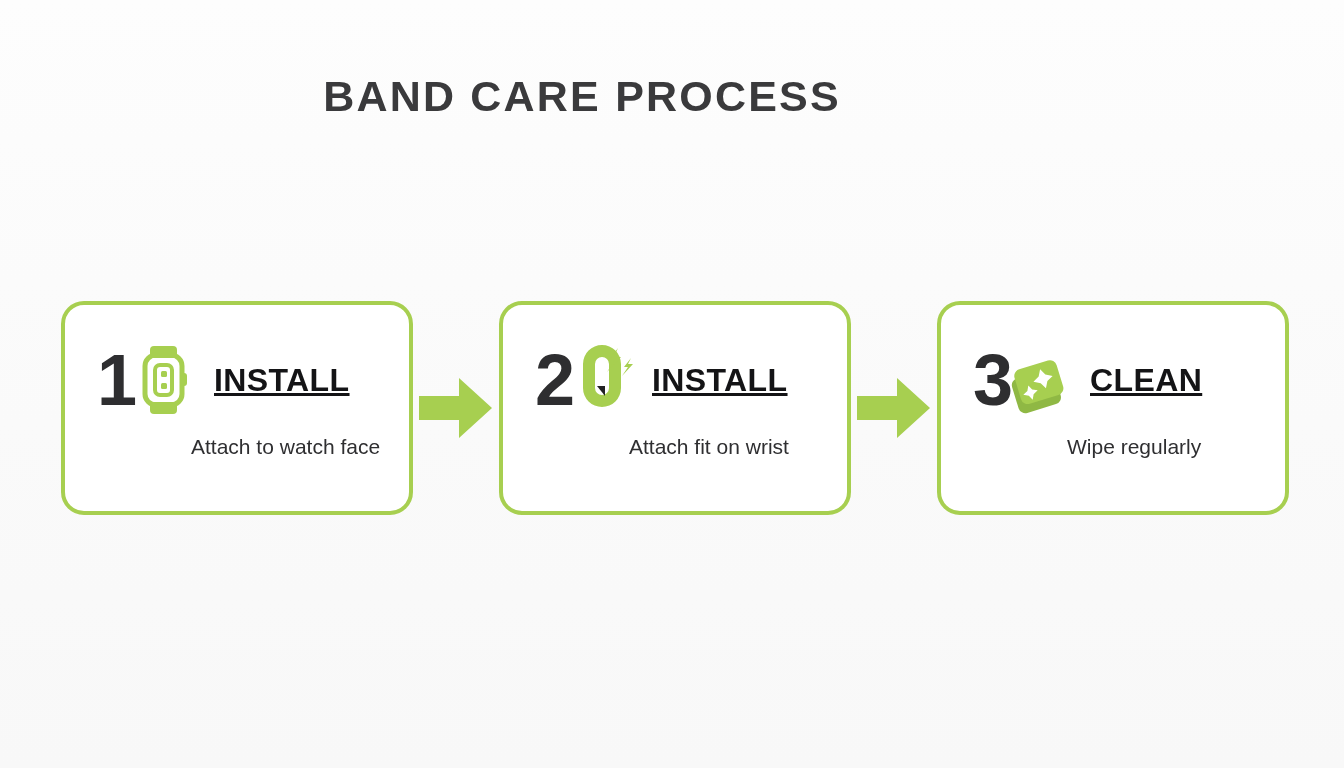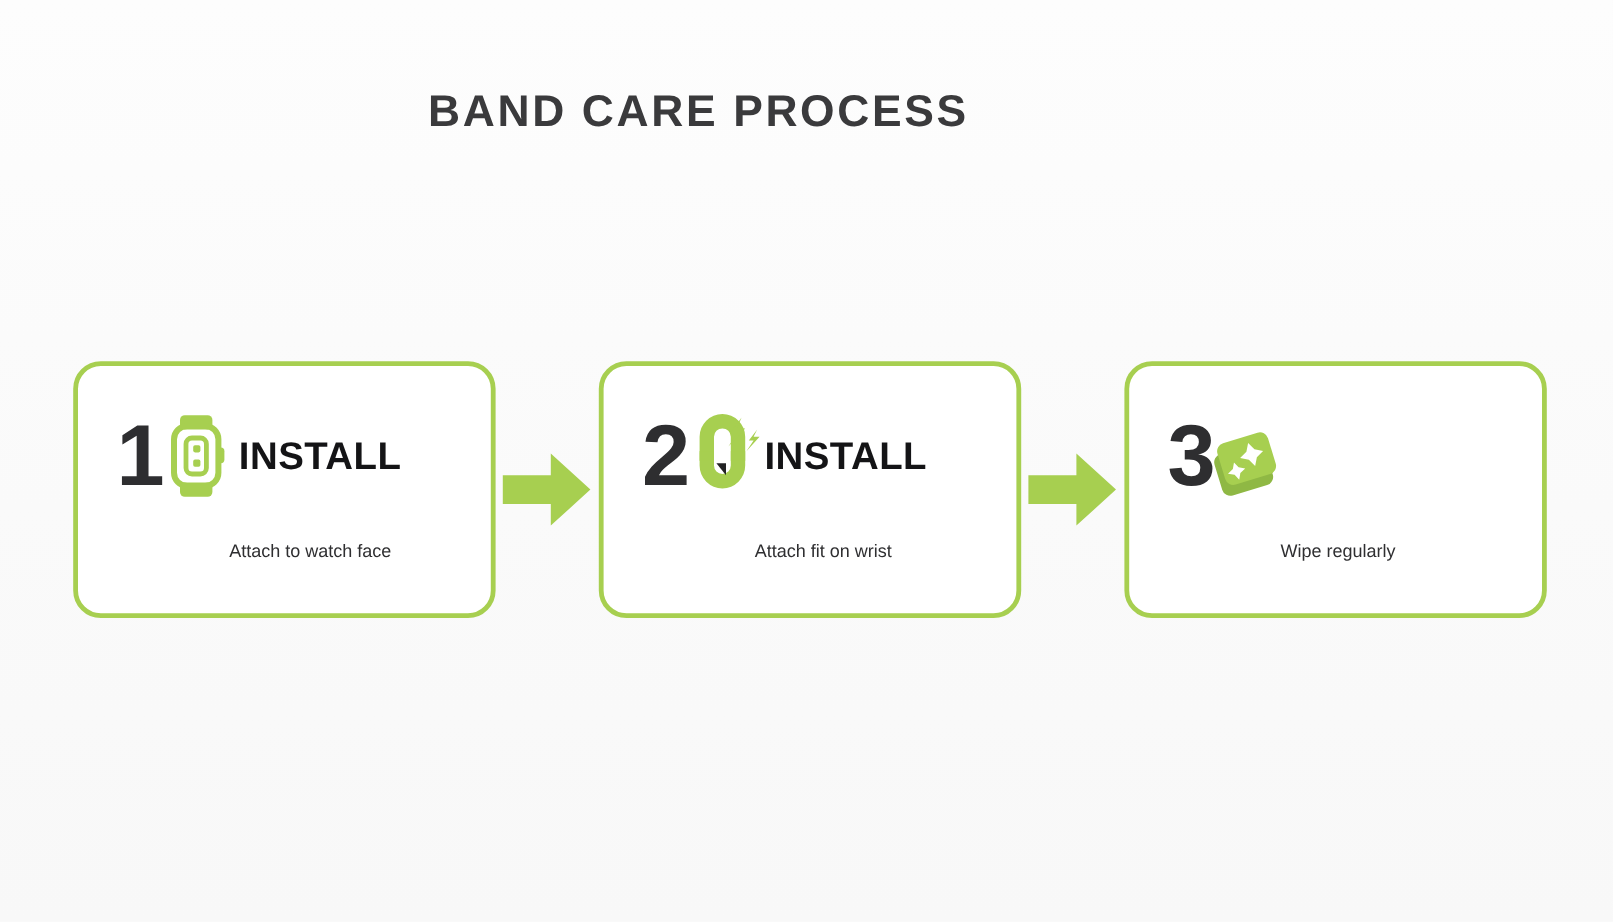--- a/index.html
+++ b/index.html
@@ -21,21 +21,21 @@
     background: linear-gradient(180deg, #fdfdfd 0%, #fafafa 55%, #f8f8f8 100%);
   }
 
   
   .title {
     position: absolute;
     top: 74px;
     left: 0;
     width: 1164px;
     text-align: center;
-    font-size: 37px;
+    font-size: 43px;
     font-weight: bold;
     letter-spacing: 2.2px;
     color: #3a3a3c;
     font-family: "Liberation Sans", sans-serif;
     line-height: 1.05;
     white-space: nowrap;
   }
 
   
   .flow {
@@ -101,34 +101,34 @@
     width: 62px;
     height: 68px;
   }
   .glyph svg { display: block; width: 100%; height: 100%; overflow: visible; }
 
   .heading {
     font-size: 32px;
     font-weight: bold;
     color: #141416;
     letter-spacing: 0.4px;
-    margin-left: 6px;
+    margin-left: 21px;
     white-space: nowrap;
     font-family: "Liberation Sans", sans-serif;
+    text-decoration: underline;
   }
 
   .subtitle {
     position: absolute;
     left: 94px;
     top: 86px;
-    font-size: 15px;
+    font-size: 21px;
     color: #2f2f31;
     white-space: nowrap;
     font-family: "Liberation Sans", sans-serif;
-    margin-top: 16px;
   }
 
   
   .arrow {
     flex: 0 0 auto;
     width: 86px;
     height: 68px;
     display: flex;
     align-items: center;
     justify-content: center;
@@ -222,19 +222,20 @@
                   <rect x="4" y="26" width="44" height="36" rx="7" fill="#8fb844"></rect>
 
                   <rect x="9" y="18" width="44" height="36" rx="7" fill="#a7cf50"></rect>
 
                   <path d="M36 24 L39.5 30.5 L46 34 L39.5 37.5 L36 44 L32.5 37.5 L26 34 L32.5 30.5 Z" fill="#ffffff"></path>
                   <path d="M20 36 L22.5 41 L27.5 43.5 L22.5 46 L20 51 L17.5 46 L12.5 43.5 L17.5 41 Z" fill="#ffffff"></path>
                 </g>
               </svg>
             </div>
           </div>
+          <div class="heading">CLEAN</div>
         </div>
         <div class="subtitle">Wipe regularly</div>
       </div>
     </div>
 
   </div>
 </div>
 
 </body></html>

